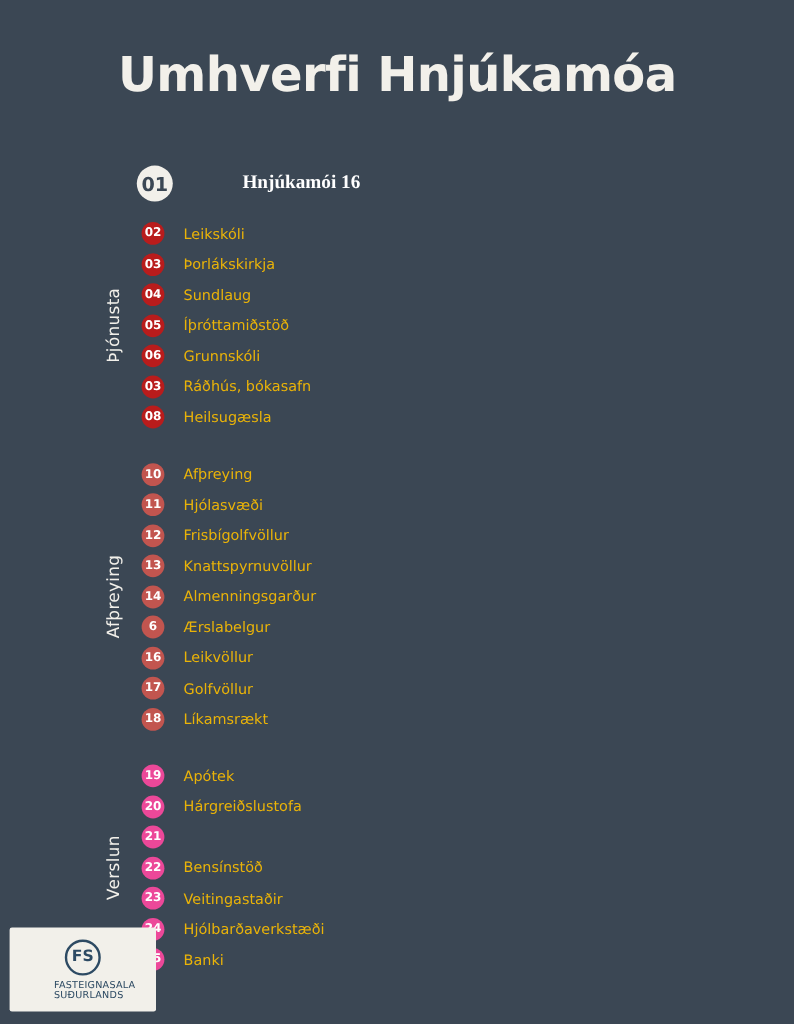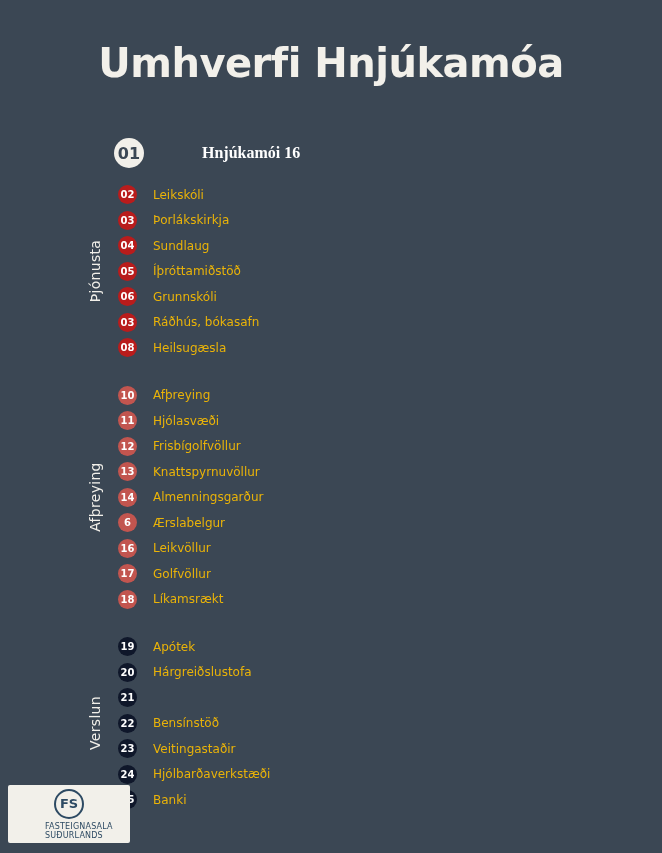--- a/index.html
+++ b/index.html
@@ -106,36 +106,36 @@
     font-weight: bold;
     color: #ffffff;
     display: flex;
     align-items: center;
     justify-content: center;
     flex: 0 0 auto;
     font-family: "DejaVu Sans", sans-serif;
   }
   .num.service { background: #b91c1c; }
   .num.leisure { background: #c2554f; }
-  .num.shop    { background: #0f172a; }
+  .num.shop    { background: #ec4899; }
   .item .text {
     margin-left: 16px;
     color: #eab308;
     font-size: 12px;
     font-family: "DejaVu Sans", sans-serif;
     white-space: nowrap;
   }
 
   
   .logo-box {
     position: absolute;
     left: 8px;
     bottom: 10px;
     width: 122px;
-    height: 58px;
+    height: 70px;
     background: #f2f0ea;
     border-radius: 2px;
     display: flex;
     flex-direction: column;
     align-items: center;
     justify-content: center;
   }
   .logo-mark {
     width: 26px;
     height: 26px;

